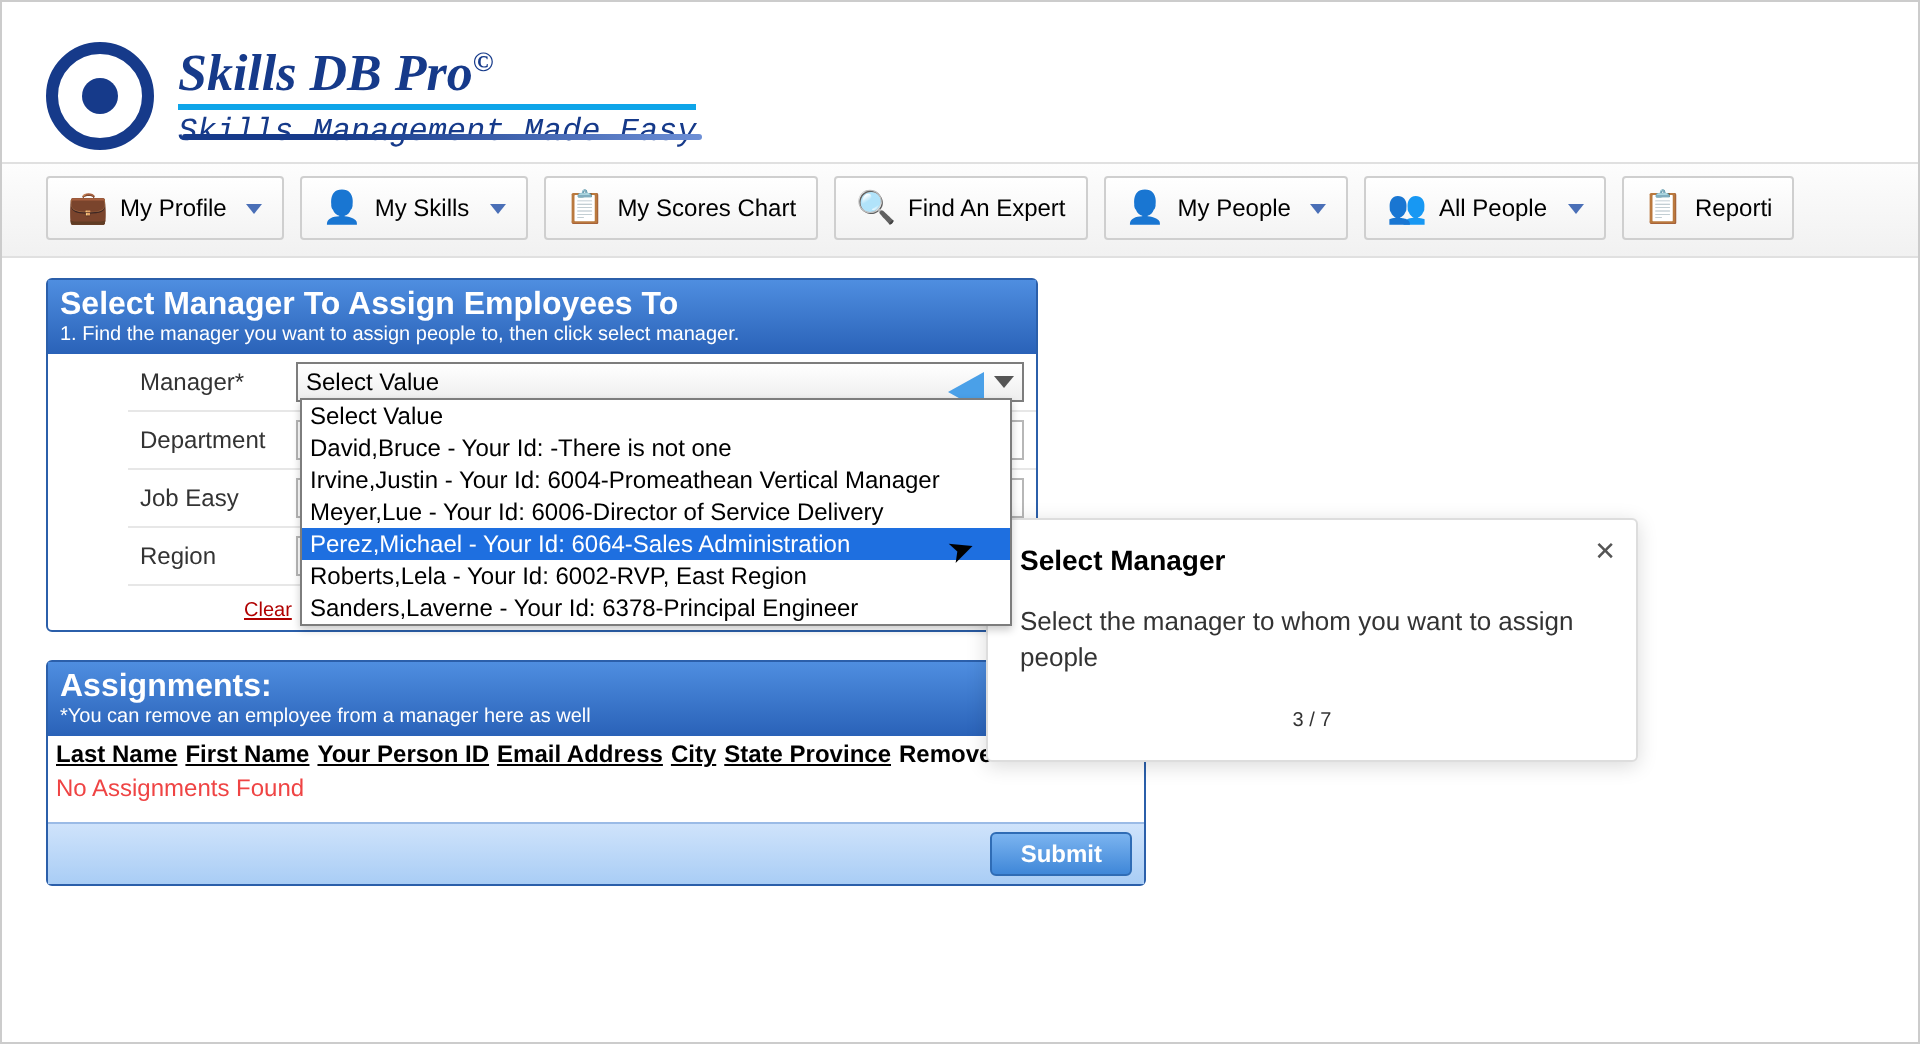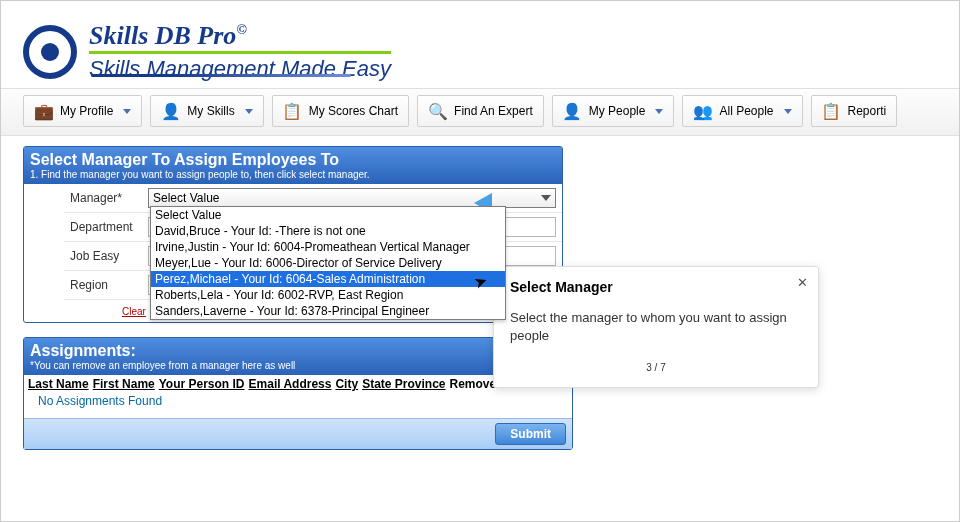--- a/index.html
+++ b/index.html
@@ -5,33 +5,33 @@
   * { box-sizing: border-box; margin: 0; padding: 0; }
   body { font-family: Arial, sans-serif; font-size: 12px; background: #fff; width: 960px; height: 522px; position: relative; overflow: hidden; border: 1px solid #ccc; }
 
   
   .header { padding: 8px 22px 4px; background: #fff; margin-top: 12px; }
   .logo-wrap { display: flex; align-items: center; gap: 12px; }
   .logo-circle { width: 54px; height: 54px; border: 6px solid #163a8a; border-radius: 50%; display: flex; align-items: center; justify-content: center; }
   .logo-dot { width: 18px; height: 18px; background: #163a8a; border-radius: 50%; }
   .logo-text .title { font-family: "Times New Roman", serif; font-style: italic; font-weight: bold; font-size: 26px; color: #163a8a; }
   .logo-text .title sup { font-size: 14px; }
-  .logo-text .sub { font-family: Liberation Sans, sans-serif; font-style: italic; font-size: 22px; color: #163a8a; border-top: 3px solid #84cc16; display: inline-block; padding-top: 2px; }
+  .logo-text .sub { font-family: Liberation Mono, monospace; font-style: italic; font-size: 16px; color: #163a8a; border-top: 3px solid #0ea5e9; display: inline-block; padding-top: 2px; }
   .swoosh { width:260px; height:10px; margin-left:68px; margin-top:-8px; position:relative; }
   .swoosh::before { content:""; position:absolute; left:0; right:0; top:0; height:3px; background:linear-gradient(90deg,#163a8a 30%,#6d8fd6 100%); border-radius:2px; }
 
   
   .nav { display: flex; gap: 8px; padding: 6px 22px 8px; background: linear-gradient(#fdfdfd,#f1f1f1); border-top: 1px solid #e0e0e0; border-bottom: 1px solid #e0e0e0; }
   .nav-btn { display: flex; align-items: center; gap: 6px; background: linear-gradient(#ffffff,#f3f3f3); border: 1px solid #cfcfcf; border-radius: 2px; padding: 4px 10px; height: 32px; cursor: pointer; white-space: nowrap; }
   .nav-btn span.icon { width: 20px; height: 20px; display: inline-flex; align-items: center; justify-content: center; font-size: 16px; }
   .nav-btn .caret { width:0; height:0; border-left:4px solid transparent; border-right:4px solid transparent; border-top:5px solid #4a6fb7; margin-left:4px; }
 
   
   .content { padding: 10px 22px; position: relative; }
-  .panel { width: 540px; border: 1px solid #2b5faa; border-radius: 3px; overflow: visible; background:#fff; margin-bottom:14px;}
+  .panel { width: 496px; border: 1px solid #2b5faa; border-radius: 3px; overflow: visible; background:#fff; margin-bottom:14px;}
   .panel-hdr { background: linear-gradient(#4f8ee0,#2a62b8); color: #fff; padding: 4px 6px; }
   .panel-hdr .ttl { font-size: 16px; font-weight: bold; }
   .panel-hdr .hint { font-size: 10px; }
   .panel-body { font-size: 12px; margin-left: 40px; }
   .frm-row { display:flex; align-items:center; border-bottom:1px solid #e7e7e7; }
   .frm-row .lbl { width: 78px; padding:4px 4px 4px 6px; color:#333; }
   .frm-row .ctl { flex:1; padding:4px 6px; position:relative; }
   .select { width: 100%; height: 20px; border: 1px solid #7d7d7d; background: linear-gradient(#fff,#eee); font-size: 12px; padding: 0 18px 0 4px; position: relative; text-align:left; cursor:pointer; }
   .select .sel-caret { position:absolute; right:4px; top:50%; transform:translateY(-50%); width:0;height:0;border-left:5px solid transparent;border-right:5px solid transparent;border-top:6px solid #555;}
   .input { width:100%; height:20px; border:1px solid #b7b7b7; background:#fff; padding:0 4px; }
@@ -49,21 +49,21 @@
   .pointer { position:absolute; left:450px; top:46px; width:0;height:0; border-top:10px solid transparent; border-bottom:10px solid transparent; border-right:18px solid #4aa0e8; z-index:2;}
 
   
   .assign { width:550px; border:1px solid #2b5faa; border-radius:3px; background:#fff; }
   .assign .panel-hdr .ttl { font-size:16px; }
   .assign .panel-hdr .hint { font-size:10px; }
   .assign-body { padding:2px 4px 4px; }
   .tbl-hdr { font-size:12px; font-weight:bold; }
   .tbl-hdr span.u { text-decoration:underline; margin-right:4px; cursor:pointer; }
   .tbl-hdr span.nu { margin-right:4px; }
-  .no-assign { padding:3px 0 6px 0; font-size:12px; color:#0369a1;margin-left:10px; }
+  .no-assign { padding:3px 0 6px 0; font-size:12px; color:#ef4444; }
   .assign-footer { background:linear-gradient(#cfe3fb,#a9cdf5); border-top:1px solid #9bbbe6; text-align:right; padding:4px 6px; }
   .submit-btn { background:linear-gradient(#7bb4f0,#3f87d8); color:#fff; border:1px solid #2f6cb5; border-radius:3px; padding:3px 14px; font-size:12px; font-weight:bold; cursor:pointer; }
 
   
   .tip { position:absolute; left:492px; top:130px; width:326px; background:#fff; border:1px solid #ddd; border-radius:3px; box-shadow:0 2px 10px rgba(0,0,0,.15); padding:12px 16px 14px; z-index:3; }
   .tip .close { position:absolute; right:10px; top:8px; font-size:13px; cursor:pointer; color:#555;}
   .tip h3 { font-size:14px; font-weight:bold; margin-bottom:14px; }
   .tip p { font-size:13px; color:#333; line-height:1.35; margin-bottom:18px; }
   .tip .step { text-align:center; font-size:10px; color:#333; }
 </style>

